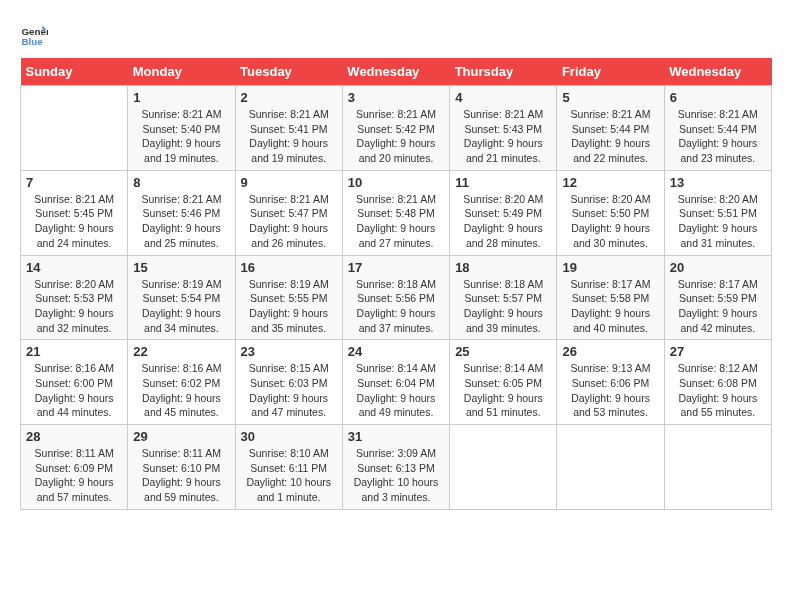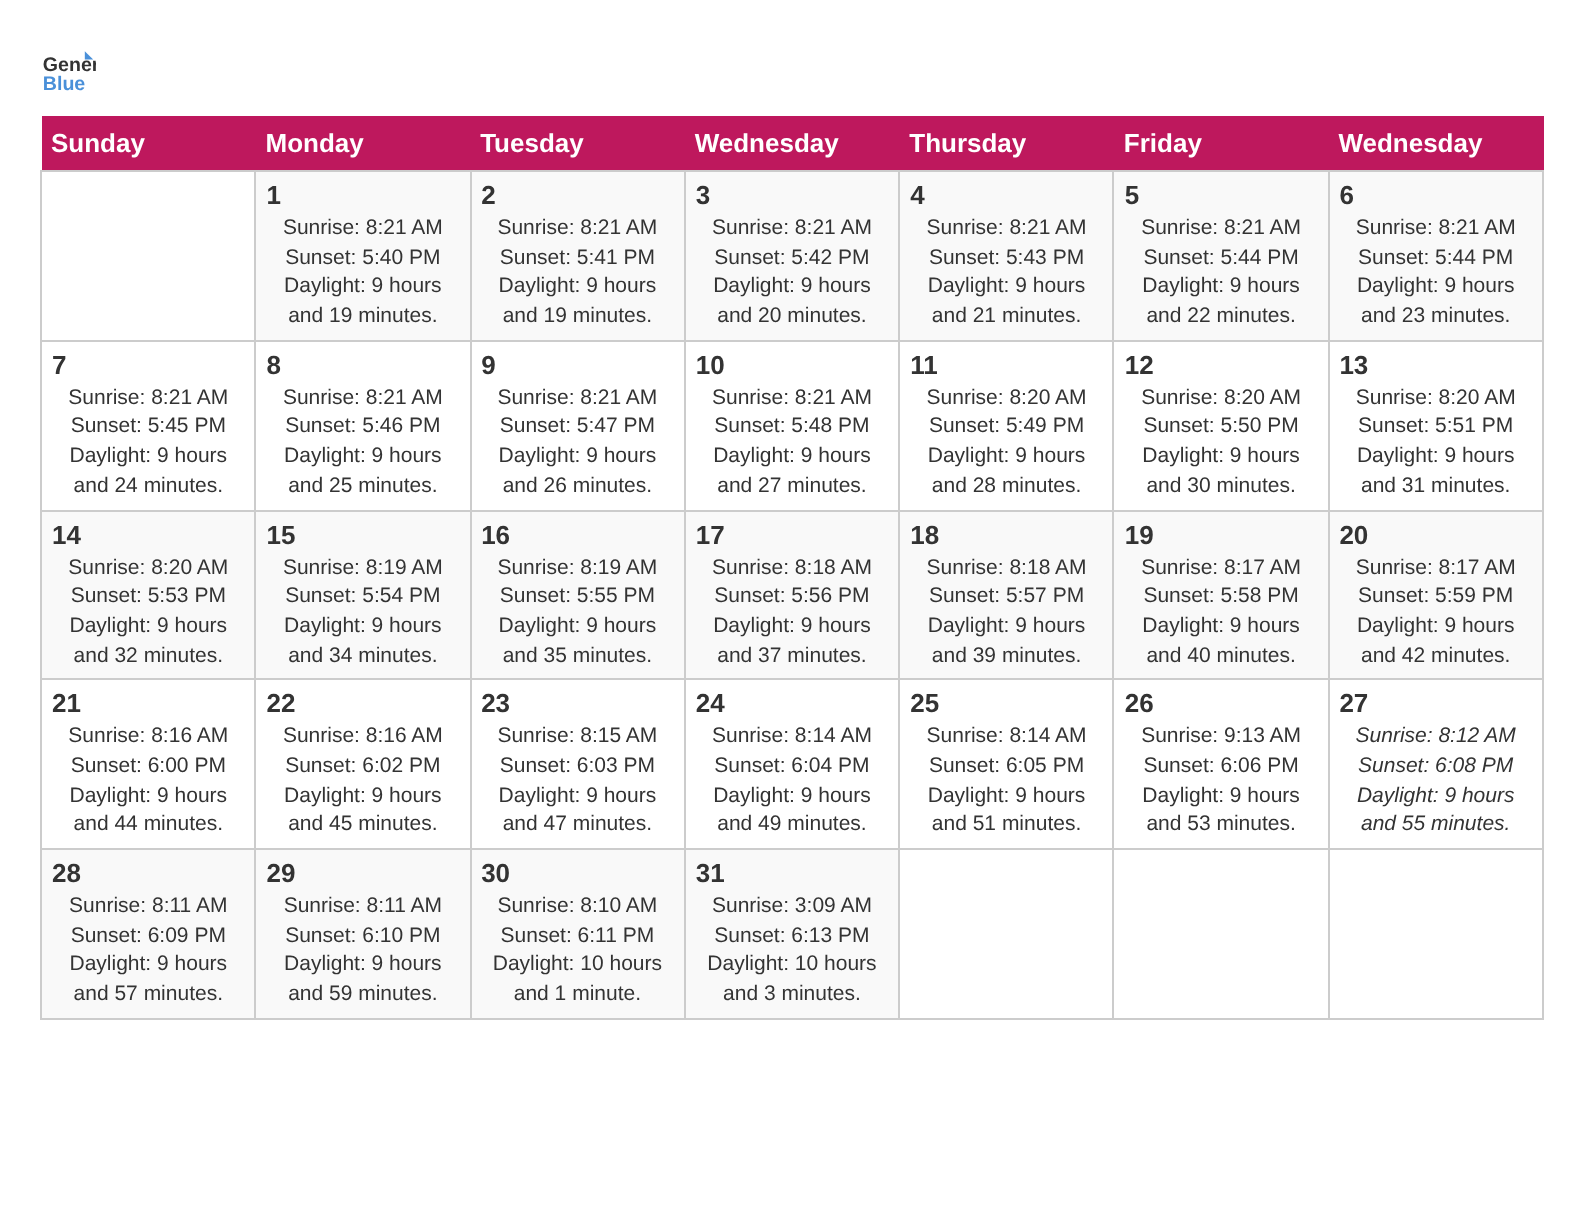--- a/index.html
+++ b/index.html
@@ -36,21 +36,21 @@
     .subtitle {
       font-size: 15px;
       color: #555;
     }
     table {
       width: 100%;
       border-collapse: collapse;
       font-size: 11px;
     }
     thead tr th {
-      background-color: #be185d;
+      background-color: #ef4444;
       color: white;
       padding: 6px 5px;
       text-align: left;
       font-size: 13px;
       font-weight: bold;
     }
     tbody tr td {
       border: 1px solid #ccc;
       vertical-align: top;
       padding: 4px 5px;
@@ -289,21 +289,21 @@
         </td>
         <td>
           <span class="day-number">26</span>
           <div class="day-info" style="white-space: pre-line;">Sunrise: 9:13 AM
 Sunset: 6:06 PM
 Daylight: 9 hours
 and 53 minutes.</div>
         </td>
         <td>
           <span class="day-number">27</span>
-          <div class="day-info" style="white-space: pre-line; font-style: italic;">Sunrise: 8:12 AM
+          <div class="day-info" style="white-space: pre-line;">Sunrise: 8:12 AM
 Sunset: 6:08 PM
 Daylight: 9 hours
 and 55 minutes.</div>
         </td>
       </tr>
       <tr>
         <td>
           <span class="day-number">28</span>
           <div class="day-info" style="white-space: pre-line;">Sunrise: 8:11 AM
 Sunset: 6:09 PM

